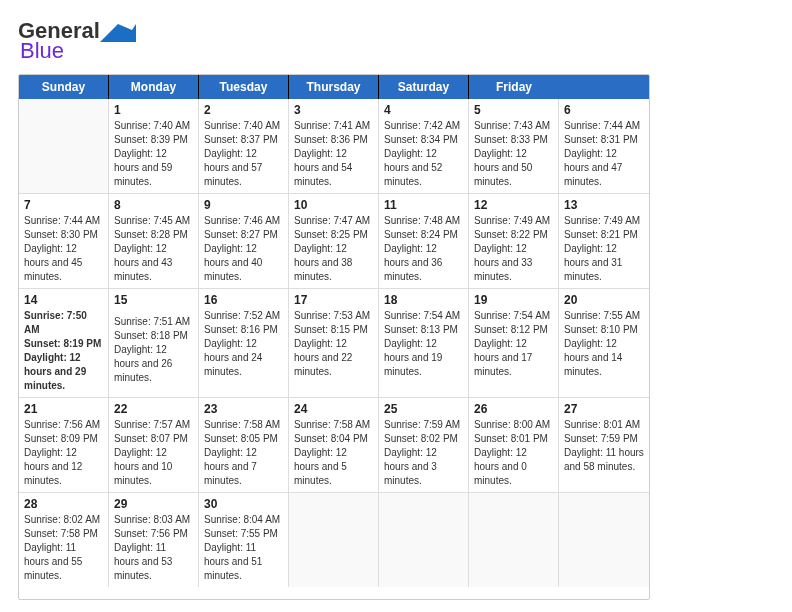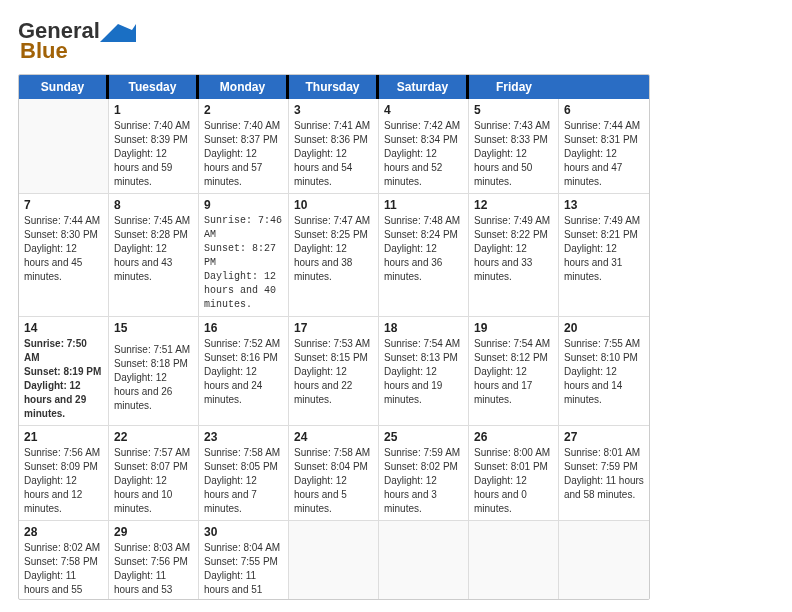--- a/index.html
+++ b/index.html
@@ -56,21 +56,21 @@
       display: grid;
       grid-template-columns: repeat(7, 1fr);
       background: #2a6dc4;
     }
     .cal-header-cell {
       color: #fff;
       font-size: 12px;
       font-weight: bold;
       padding: 5px 4px;
       text-align: center;
-      border-right: 3px solid #000000;
+      border-right: 1px solid #000000;
     }
     .cal-header-cell:last-child { border-right: none; }
     .cal-body {
       display: flex;
       flex-direction: column;
       flex: 1;
     }
     .cal-row {
       display: grid;
       grid-template-columns: repeat(7, 1fr);
@@ -105,33 +105,33 @@
 
 <div class="page">
   <div class="header">
     <div class="logo">
       <div class="logo-row">
         <span style="font-size:22px;font-weight:bold;color:#333;">General</span>
         <svg width="36" height="22" viewBox="0 0 36 22">
           <polygon points="4,18 18,4 32,10 36,4 36,22 0,22" fill="#1a6fc4"></polygon>
         </svg>
       </div>
-      <span style="font-size:22px;font-weight:bold;color:#a16207;margin-top:-6px;margin-left:2px;">Blue</span>
+      <span style="font-size:22px;font-weight:normal;color:#6d28d9;margin-top:-6px;margin-left:2px;">Blue</span>
     </div>
     <div class="title-block">
       <h1></h1>
       <h2></h2>
     </div>
   </div>
 
   <div class="calendar">
     <div class="cal-header">
     <div class="cal-header-cell">Sunday</div>
+        <div class="cal-header-cell">Monday</div>
         <div class="cal-header-cell">Tuesday</div>
-        <div class="cal-header-cell">Monday</div>
         <div class="cal-header-cell">Thursday</div>
         <div class="cal-header-cell">Saturday</div>
         <div class="cal-header-cell">Friday</div>
       </div>
     <div class="cal-body">
     <div class="cal-row">
           <div class="cal-cell empty"></div>
           <div class="cal-cell">
             <div class="day-num">1</div>
             <div class="cell-text" style="white-space: pre-line;">Sunrise: 7:40 AM
@@ -177,21 +177,21 @@
 Daylight: 12 hours and 45 minutes.</div>
           </div>
           <div class="cal-cell">
             <div class="day-num">8</div>
             <div class="cell-text" style="white-space: pre-line;">Sunrise: 7:45 AM
 Sunset: 8:28 PM
 Daylight: 12 hours and 43 minutes.</div>
           </div>
           <div class="cal-cell">
             <div class="day-num">9</div>
-            <div class="cell-text" style="white-space: pre-line; font-family: Liberation Mono, monospace;">Sunrise: 7:46 AM
+            <div class="cell-text" style="white-space: pre-line;">Sunrise: 7:46 AM
 Sunset: 8:27 PM
 Daylight: 12 hours and 40 minutes.</div>
           </div>
           <div class="cal-cell">
             <div class="day-num">10</div>
             <div class="cell-text" style="white-space: pre-line;">Sunrise: 7:47 AM
 Sunset: 8:25 PM
 Daylight: 12 hours and 38 minutes.</div>
           </div>
           <div class="cal-cell">

